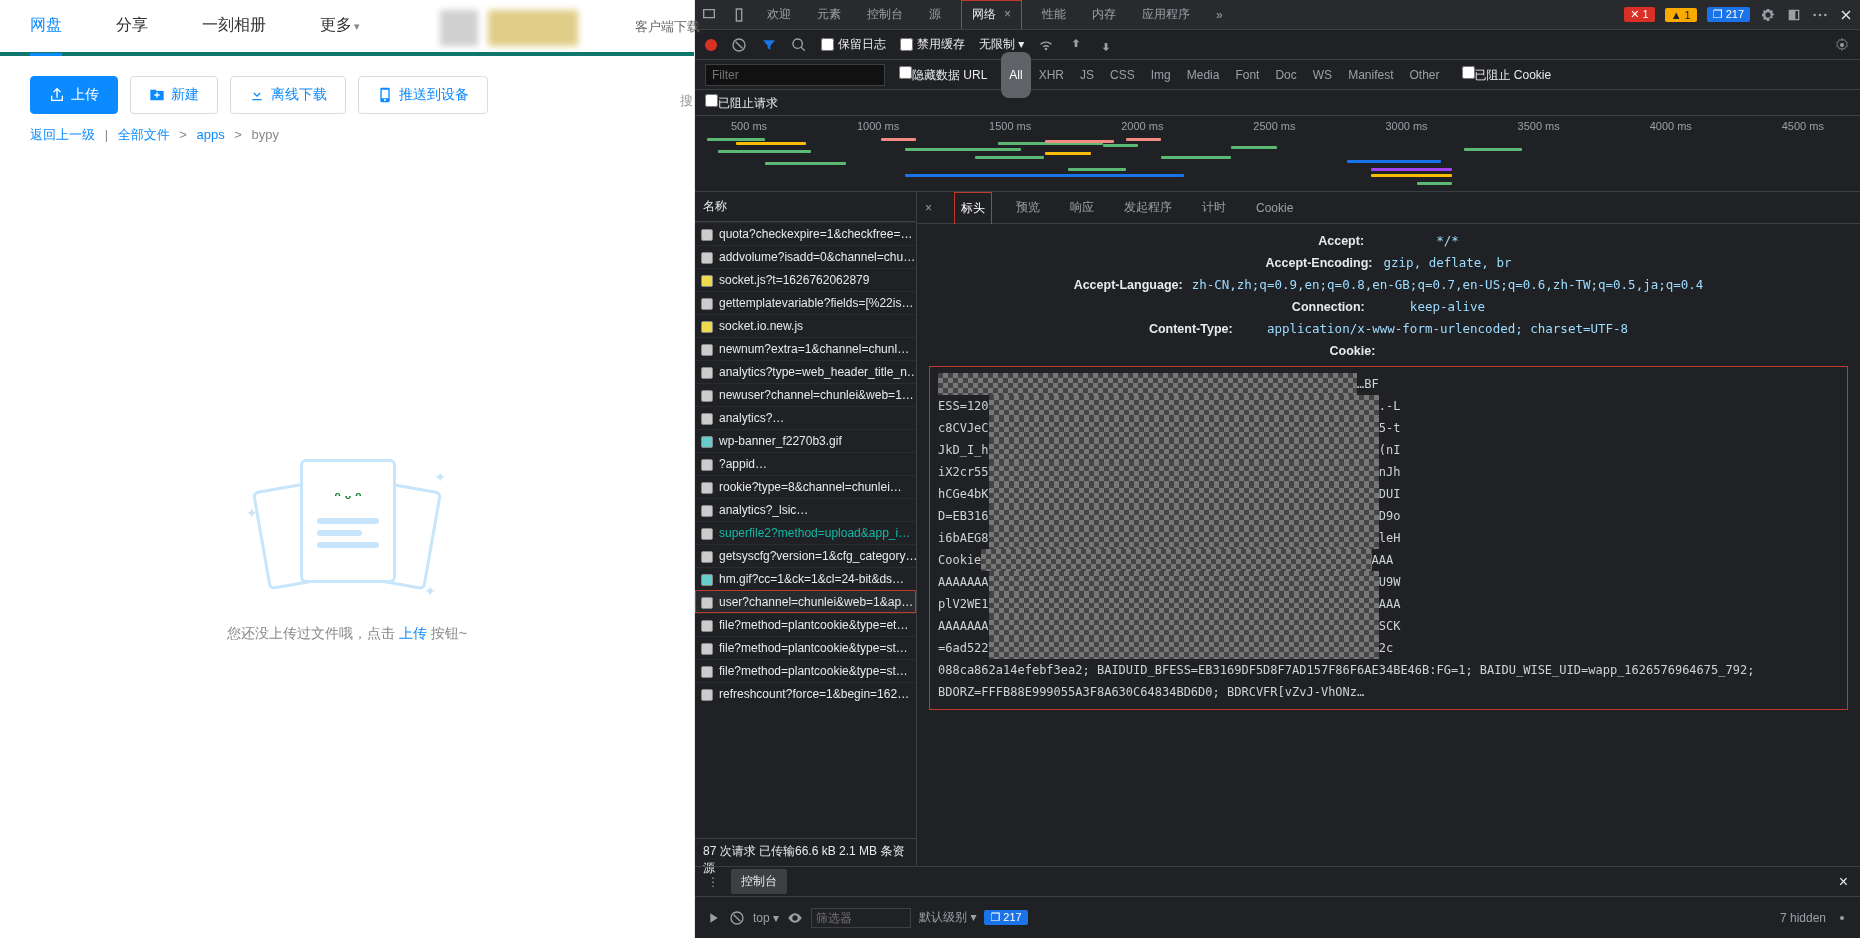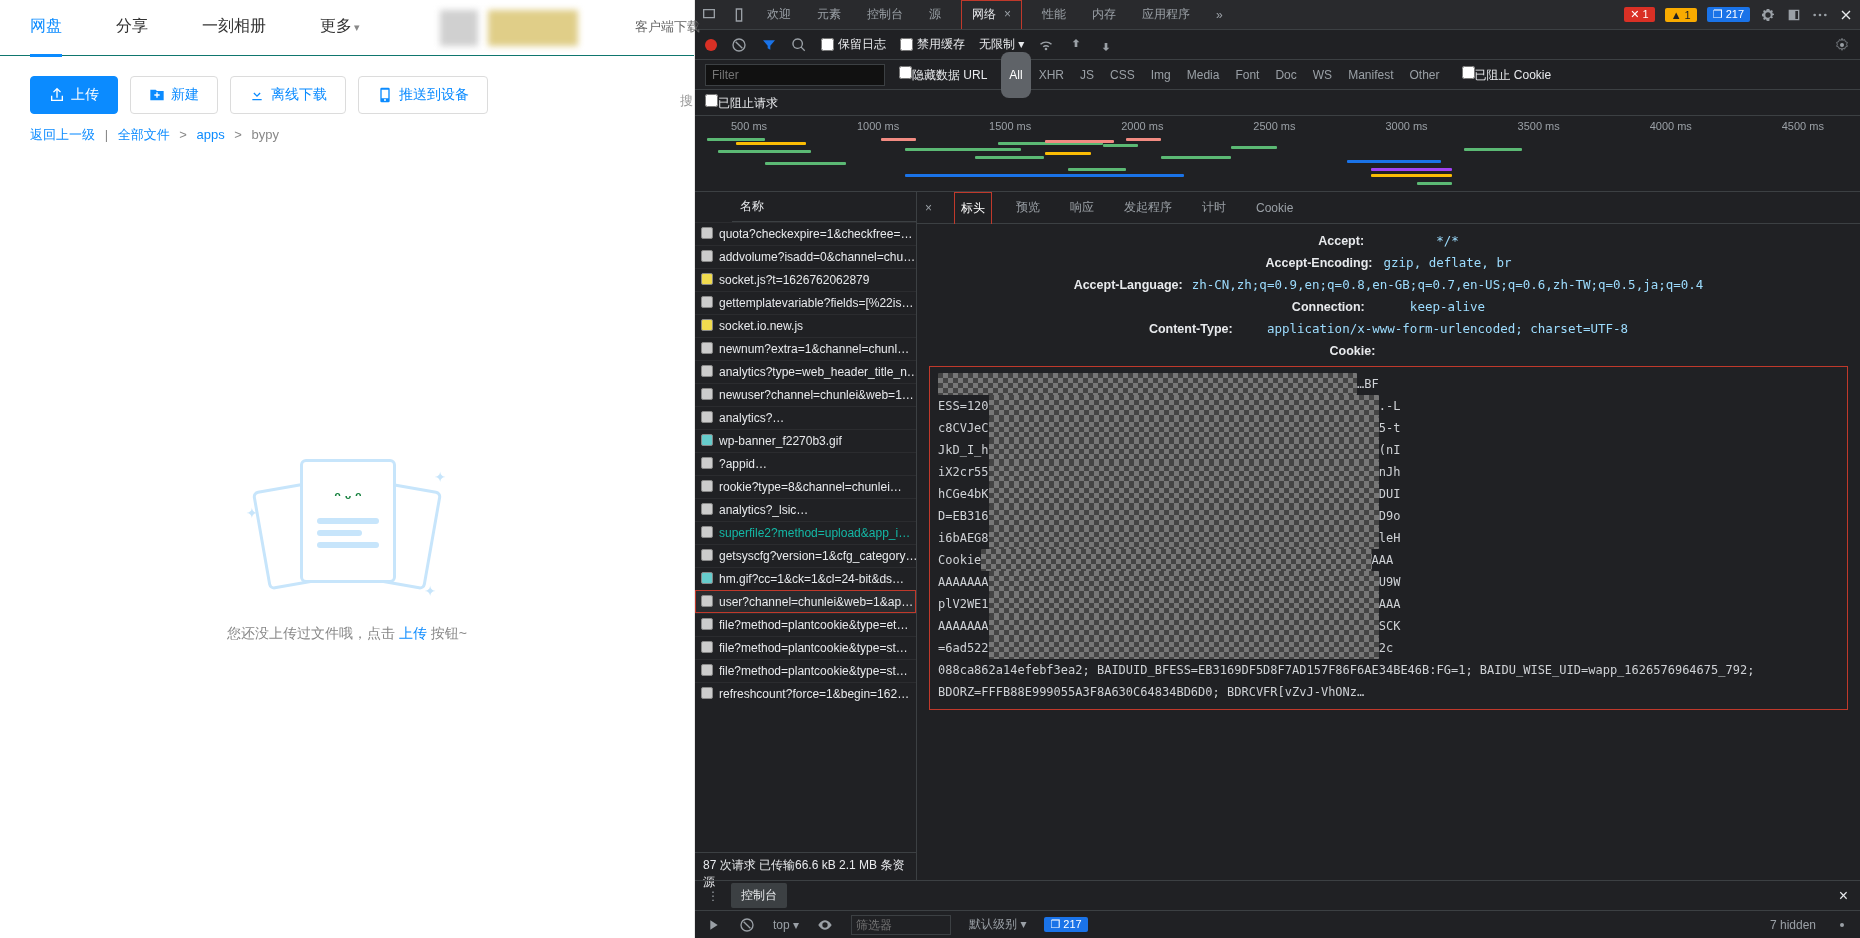--- a/index.html
+++ b/index.html
@@ -2,21 +2,21 @@
 <html><head>
 <meta charset="utf-8">
 <style>
 * { margin: 0; padding: 0; box-sizing: border-box; }
 body { font-family: -apple-system, "Segoe UI", Arial, sans-serif; font-size: 13px; background: #fff; overflow: hidden; }
 .viewport { display: flex; width: 1860px; height: 938px; }
 .left-pane { width: 695px; background: #fff; display: flex; flex-direction: column; border-right: 1px solid #e8e8e8; }
 .right-pane { flex: 1; background: #202124; color: #e8eaed; display: flex; flex-direction: column; }
 
 
-.cloud-tabs { display: flex; align-items: center; padding: 0 30px; height: 56px; gap: 54px; border-bottom: 1px solid #0f766e; }
+.cloud-tabs { display: flex; align-items: center; padding: 0 30px; height: 56px; gap: 54px; border-bottom: 4px solid #0f766e; }
 .cloud-tab { font-size: 16px; color: #333; cursor: pointer; position: relative; padding-bottom: 2px; }
 .cloud-tab.active { color: #0b8bff; }
 .cloud-tab.active::after { content:""; position:absolute; left:0; right:0; bottom:-18px; height:3px; background:#0b8bff; }
 .cloud-tab .caret { font-size: 11px; margin-left: 2px; color:#888; }
 .cloud-userarea { position:absolute; left: 440px; top:10px; display:flex; gap:10px; align-items:center; }
 .avatar-blur { width:38px; height:36px; background:#d0d0d0; filter: blur(3px); }
 .cloud-right { color:#666; font-size:13px; }
 
 .toolbar { display: flex; gap: 12px; padding: 20px 30px 12px; }
 .btn { display: inline-flex; align-items: center; gap: 6px; height: 38px; padding: 0 18px; border-radius: 4px; border: 1px solid #dcdcdc; background: #fff; color: #0b8bff; font-size: 14px; cursor: pointer; }
@@ -64,23 +64,23 @@
 
 .blocked-row { display:flex; align-items:center; gap:6px; padding:4px 10px; height:26px; font-size:12px; border-bottom:1px solid #3c4043; }
 
 .timeline { height:76px; background:#202124; border-bottom:1px solid #3c4043; position:relative; overflow:hidden; }
 .timeline .ticks { display:flex; justify-content:space-between; padding:4px 36px 0; color:#9aa0a6; font-size:11px; }
 .timeline .bars { position:absolute; top:22px; left:0; right:0; bottom:0; }
 .tl-bar { position:absolute; height:3px; border-radius:1px; }
 
 .network-body { flex:1; display:flex; min-height:0; }
 .req-list { width:222px; border-right:1px solid #3c4043; display:flex; flex-direction:column; }
-.req-list-header { padding:6px 8px; font-size:12px; border-bottom:1px solid #3c4043; color:#e8eaed;margin-left:37px; }
+.req-list-header { padding:6px 8px; font-size:12px; border-bottom:1px solid #3c4043; color:#e8eaed; }
 .req-rows { flex:1; overflow-y:hidden; }
-.req-row { display:flex; align-items:flex-start; gap:6px; padding:4px 6px; font-size:12px; color:#e8eaed; white-space:nowrap; overflow:hidden; text-overflow:ellipsis; border-top:1px solid #2b2c2f; cursor:pointer; }
+.req-row { display:flex; align-items:flex-end; gap:6px; padding:4px 6px; font-size:12px; color:#e8eaed; white-space:nowrap; overflow:hidden; text-overflow:ellipsis; border-top:1px solid #2b2c2f; cursor:pointer; }
 .req-row .ric { width:12px; height:12px; flex:0 0 12px; border:1px solid #888; border-radius:2px; }
 .req-row.red { color:#14b8a6; }
 .req-row.selected { outline:1px solid #c0392b; outline-offset:-1px; background:#2a2b2e; }
 .req-status { height:28px; border-top:1px solid #3c4043; padding:4px 8px; font-size:12px; color:#e8eaed; background:#202124; }
 
 .detail { flex:1; display:flex; flex-direction:column; min-width:0; }
 .detail-tabs { display:flex; align-items:center; height:32px; border-bottom:1px solid #3c4043; padding:0 8px; gap:18px; font-size:12px; }
 .detail-tabs .dtab { color:#9aa0a6; padding:7px 6px; cursor:pointer; }
 .detail-tabs .dtab.active { color:#ffffff; border:1px solid #c0392b; border-bottom:none; }
 .detail-tabs .x { color:#9aa0a6; margin-right:4px; cursor:pointer; }
@@ -89,21 +89,21 @@
 .headers-body { flex:1; overflow:auto; padding:6px 12px; font-size:12.5px; line-height:22px; }
 .hdr-line { color:#e8eaed; display:flex;justify-content:center; }
 .hdr-line b { color:#e8eaed; font-weight:600; min-width:118px; }
 .hdr-line .mono { font-family: Menlo, Consolas, monospace; color:#9cdcfe; word-break:break-all; }
 .cookie-box { border:1px solid #c0392b; padding:6px 8px; margin-top:4px; font-family: Menlo, Consolas, monospace; font-size:12px; color:#cfd2d6; }
 .pixelate { display:inline-block; background:repeating-conic-gradient(#777 0 25%, #444 0 50%) 0 0/10px 10px; color:transparent; user-select:none; border-radius:1px; }
 
 .console-bar { height:30px; border-top:1px solid #3c4043; display:flex; align-items:center; padding:0 12px; font-size:12px; }
 .console-bar .lbl { background:#3c4043; padding:4px 10px; border-radius:2px; }
 .console-bar .closex { margin-left:auto; color:#e8eaed; cursor:pointer; font-size:16px; }
-.console-tools { height:28px; border-top:1px solid #3c4043; display:flex; align-items:center; gap:18px; padding:0 10px; font-size:12px; color:#9aa0a6; }
+.console-tools { height:42px; border-top:1px solid #3c4043; display:flex; align-items:center; gap:8px; padding:0 10px; font-size:12px; color:#9aa0a6; }
 .console-tools .txt { flex:1; }
 .console-tools input { width:100px; background:transparent; border:1px solid #3c4043; color:#ccc; padding:2px 4px; font-size:12px; }
 </style>
 </head>
 <body>
 
 <div class="viewport">
 
   <div class="left-pane">
     <div class="cloud-tabs" style="position:relative">

